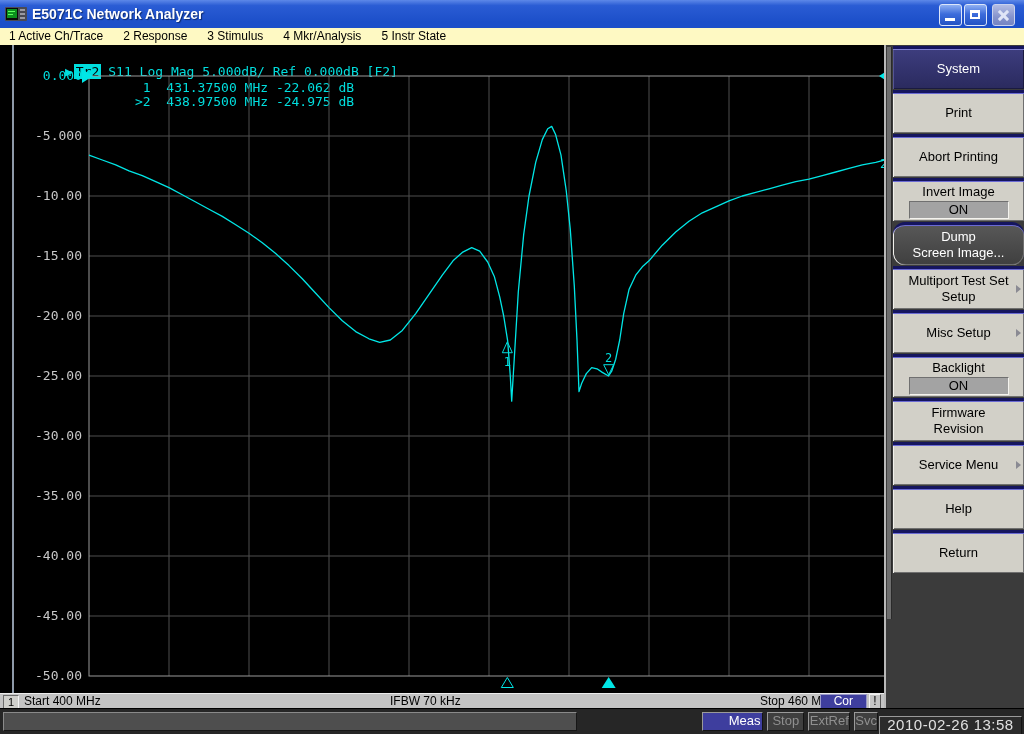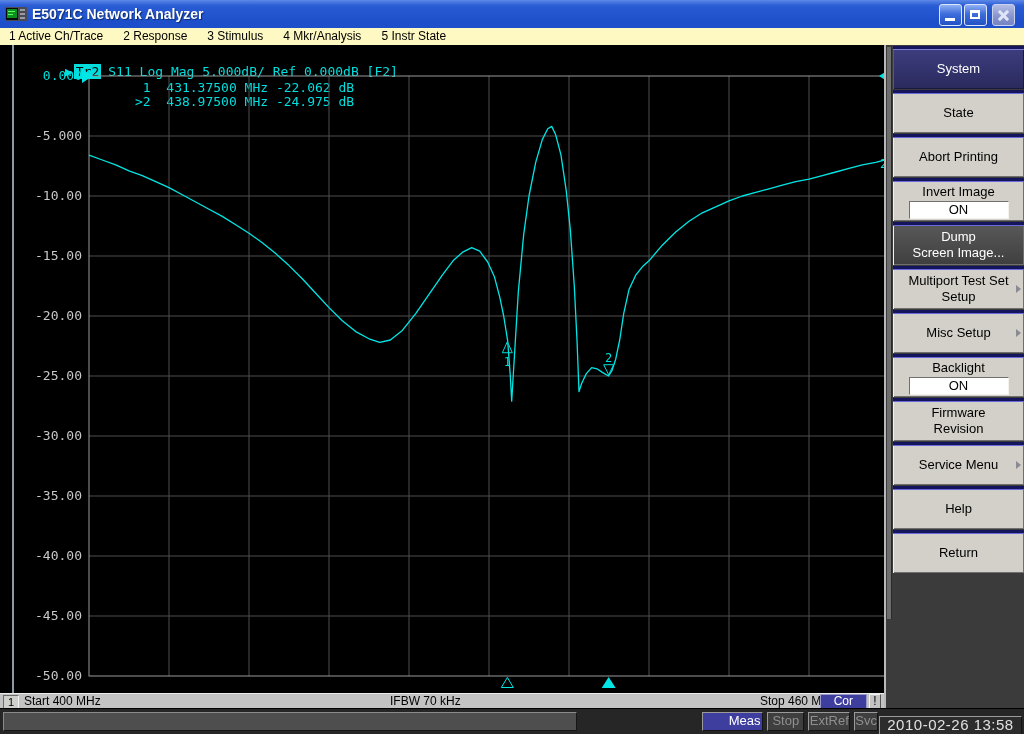--- a/index.html
+++ b/index.html
@@ -46,22 +46,22 @@
   .sidebar{position:absolute;left:884px;top:45px;width:140px;height:663px;background:#3b3b3b;box-sizing:border-box;border-left:2px solid #b9b9b9;}
   .scrollstrip{position:absolute;left:1px;top:2px;width:4px;height:572px;background:#6e6e6e;border-right:1px solid #2a2a2a;}
   .softkeys{position:absolute;left:7px;top:1px;width:131px;}
   .softkey{position:relative;display:flex;flex-direction:column;align-items:center;justify-content:center;height:43px;margin-bottom:1px;box-sizing:border-box;
     background:#d2d0c8;color:#000;font-size:13px;text-align:center;cursor:pointer;
     border-top:3px solid #15155e;
     box-shadow:inset 0 1px 0 #6a6ad4, inset 1px 0 0 #f2f1ec, inset -1px 0 0 #6f6f6f, inset 0 -1px 0 #6f6f6f;}
   .softkey .sk-line{line-height:16px;}
   .softkey.header{background:linear-gradient(180deg,#3d3d7e 0%,#2a2a5e 100%);color:#fff;
     box-shadow:inset 0 1px 0 #8080d0, inset 1px 0 0 #555594, inset -1px 0 0 #1a1a40, inset 0 -1px 0 #1a1a40;}
-  .softkey.pressed{background:linear-gradient(180deg,#585858 0%,#3f3f3f 100%);color:#fff;}
-  .sk-value{width:98px;background:#ffffff;color:#000;border:1px solid;border-color:#707070 #f4f3ee #f4f3ee #707070;margin-top:1px;font-size:13px;line-height:16px;}
+  .softkey.pressed{background:linear-gradient(180deg,#585858 0%,#3f3f3f 100%);color:#fff;border-radius:12px;}
+  .sk-value{width:98px;background:#a3a3a3;color:#000;border:1px solid;border-color:#707070 #f4f3ee #f4f3ee #707070;margin-top:1px;font-size:13px;line-height:16px;}
   .sk-arrow{position:absolute;right:3px;top:50%;margin-top:-4px;width:0;height:0;border-top:4px solid transparent;border-bottom:4px solid transparent;border-left:5px solid #8a8a93;}
 
   
   .bottombar{position:absolute;left:0;top:708px;width:1024px;height:26px;background:#262626;border-top:1px solid #000;box-sizing:border-box;}
   .msgpanel{position:absolute;left:3px;top:3px;width:572px;height:17px;background:#4e4e4e;border:1px solid;border-color:#8a8a8a #161616 #161616 #8a8a8a;}
   .indicators{position:absolute;left:702px;top:3px;width:176px;height:19px;display:flex;gap:4px;}
   .ind{height:17px;line-height:16px;text-align:center;font-size:13px;background:#3f3f3f;color:#8f8f8f;border:1px solid;border-color:#9a9a9a #141414 #141414 #9a9a9a;box-sizing:content-box;}
   .ind.active{background:#3e3e9e;color:#fff;padding-left:24px;}
   .datetime{position:absolute;left:879px;top:7px;width:141px;height:17px;line-height:16px;text-align:center;font-size:15px;color:#e0e0e0;background:#2c2c2c;border:1px solid;border-color:#9a9a9a #141414 #141414 #9a9a9a;letter-spacing:0.5px;}
 </style>
@@ -164,21 +164,21 @@
     <span class="alert">!</span>
   </div>
 
   <div class="sidebar">
     <div class="scrollstrip"></div>
     <div class="softkeys" id="softkeys">
         <div class="softkey header">
           <div class="sk-line">System</div>
         </div>
         <div class="softkey">
-          <div class="sk-line">State</div>
+          <div class="sk-line">Print</div>
         </div>
         <div class="softkey">
           <div class="sk-line">Abort Printing</div>
         </div>
         <div class="softkey">
           <div class="sk-line">Invert Image</div>
           <div class="sk-value">ON</div>
         </div>
         <div class="softkey pressed">
           <div class="sk-line">Dump</div>

